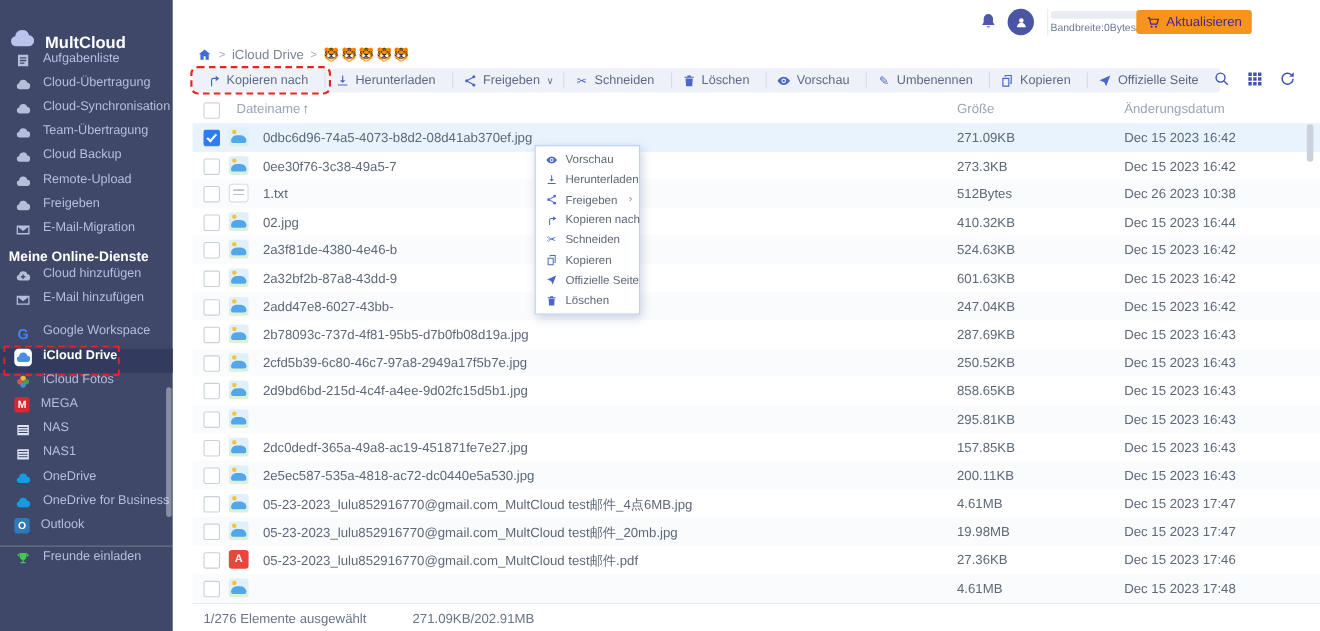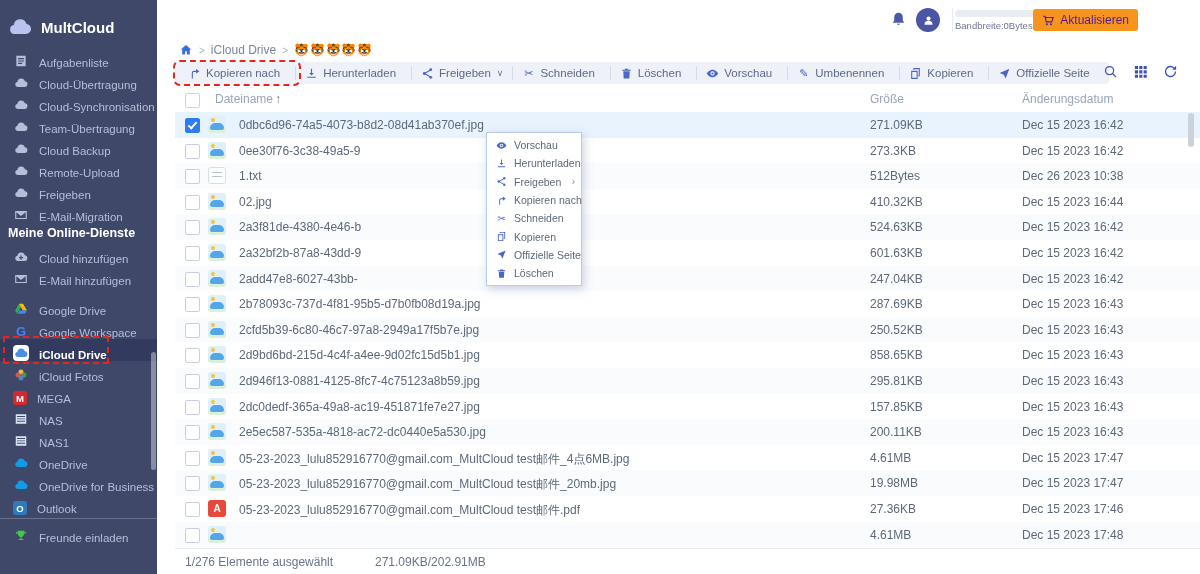--- a/index.html
+++ b/index.html
@@ -2,27 +2,27 @@
 <html><head>
 <meta charset="utf-8">
 <style>
   html,body{margin:0;padding:0}
   body{width:1200px;height:574px;position:relative;overflow:hidden;background:#fff;
        font-family:"Liberation Sans","DejaVu Sans",sans-serif;-webkit-font-smoothing:antialiased}
   svg.svgic{fill:currentColor;display:block}
 
   
   .sidebar{position:absolute;left:0;top:0;width:157px;height:574px;background:#3f4869;color:#b6bed9;z-index:5}
-  .logo-row{display:flex;align-items:center;gap:5px;padding:5px 4px 0 4px;height:42px}
+  .logo-row{display:flex;align-items:flex-end;gap:5px;padding:5px 4px 0 4px;height:42px}
   .logo-cloud{color:#b9c3ee;margin-top:2px}
   .logo-cloud svg{width:32px;height:24px}
   .logo-title{color:#fff;font-weight:bold;font-size:15px;line-height:15px;margin-top:3px}
   .tagline{font-size:7.5px;color:#ccd3ec;line-height:1.3;width:100px;margin-top:2px}
   .sb-header{color:#fff;font-weight:bold;font-size:12.5px;padding:3px 8px 3px 8px}
-  .sb-item{display:flex;align-items:flex-end;height:22px;padding-left:13px;gap:10px;font-size:11.5px;
+  .sb-item{display:flex;align-items:flex-start;height:22px;padding-left:13px;gap:10px;font-size:11.5px;
            cursor:pointer;position:relative;white-space:nowrap}
   .ic-slot{display:inline-flex;align-items:center;justify-content:center;width:16px;height:16px;flex:0 0 16px}
   .sb-item .ic-slot svg{width:14px;height:14px}
   .sb-item.selected{background:#323b5e;color:#fff;font-weight:bold}
   .sb-item.selected::after{content:"";position:absolute;left:3px;top:-3px;width:102px;height:24px;
       border:2px dashed #e8241f;border-radius:2px;pointer-events:none}
   .gap8{height:8px}
   .sb-divider{border-top:1px solid rgba(255,255,255,.22);margin:3px 0}
   .sb-scroll{position:absolute;right:1px;top:352px;width:5px;height:118px;background:rgba(255,255,255,.38);border-radius:3px}
   
@@ -306,28 +306,20 @@
           <svg class="svgic" viewBox="0 0 24 24">
             <use href="#i-mail"></use>
           </svg>
         </span>
         <span>E-Mail hinzufügen</span>
       </div>
     </div>
   <div class="gap8"></div>
   <div>
 
-      <div class="sb-item">
-        <span class="ic-slot">
-          <svg class="svgic" viewBox="0 0 24 24">
-            <use href="#i-gdrive"></use>
-          </svg>
-        </span>
-        <span>Google Drive</span>
-      </div>
 
       <div class="sb-item">
         <span class="ic-slot g-g">G</span>
         <span>Google Workspace</span>
       </div>
 
       <div class="sb-item selected">
         <span class="ic-slot svc-icloud">
           <svg class="svgic" viewBox="0 0 24 24">
             <use href="#i-cloud"></use>
@@ -563,21 +555,21 @@
           <span class="cb"></span>
           <span class="ficon ficon-image"></span>
           <span class="fname">0dbc6d96-74a5-4073-b8d2-08d41ab370ef.jpg</span>
           <span class="fsize">271.09KB</span>
           <span class="fdate">Dec 15 2023 16:42</span>
         </div>
 
         <div class="trow">
           <span class="cb"></span>
           <span class="ficon ficon-image"></span>
-          <span class="fname">0ee30f76-3c38-49a5-9</span>
+          <span class="fname">0ee30f76-3c38-49a5-7</span>
           <span class="fsize">273.3KB</span>
           <span class="fdate">Dec 15 2023 16:42</span>
         </div>
 
         <div class="trow">
           <span class="cb"></span>
           <span class="ficon ficon-text"></span>
           <span class="fname">1.txt</span>
           <span class="fsize">512Bytes</span>
           <span class="fdate">Dec 26 2023 10:38</span>
@@ -635,21 +627,20 @@
           <span class="cb"></span>
           <span class="ficon ficon-image"></span>
           <span class="fname">2d9bd6bd-215d-4c4f-a4ee-9d02fc15d5b1.jpg</span>
           <span class="fsize">858.65KB</span>
           <span class="fdate">Dec 15 2023 16:43</span>
         </div>
 
         <div class="trow">
           <span class="cb"></span>
           <span class="ficon ficon-image"></span>
-          <span class="fname">2d946f13-0881-4125-8fc7-4c75123a8b59.jpg</span>
           <span class="fsize">295.81KB</span>
           <span class="fdate">Dec 15 2023 16:43</span>
         </div>
 
         <div class="trow">
           <span class="cb"></span>
           <span class="ficon ficon-image"></span>
           <span class="fname">2dc0dedf-365a-49a8-ac19-451871fe7e27.jpg</span>
           <span class="fsize">157.85KB</span>
           <span class="fdate">Dec 15 2023 16:43</span>

